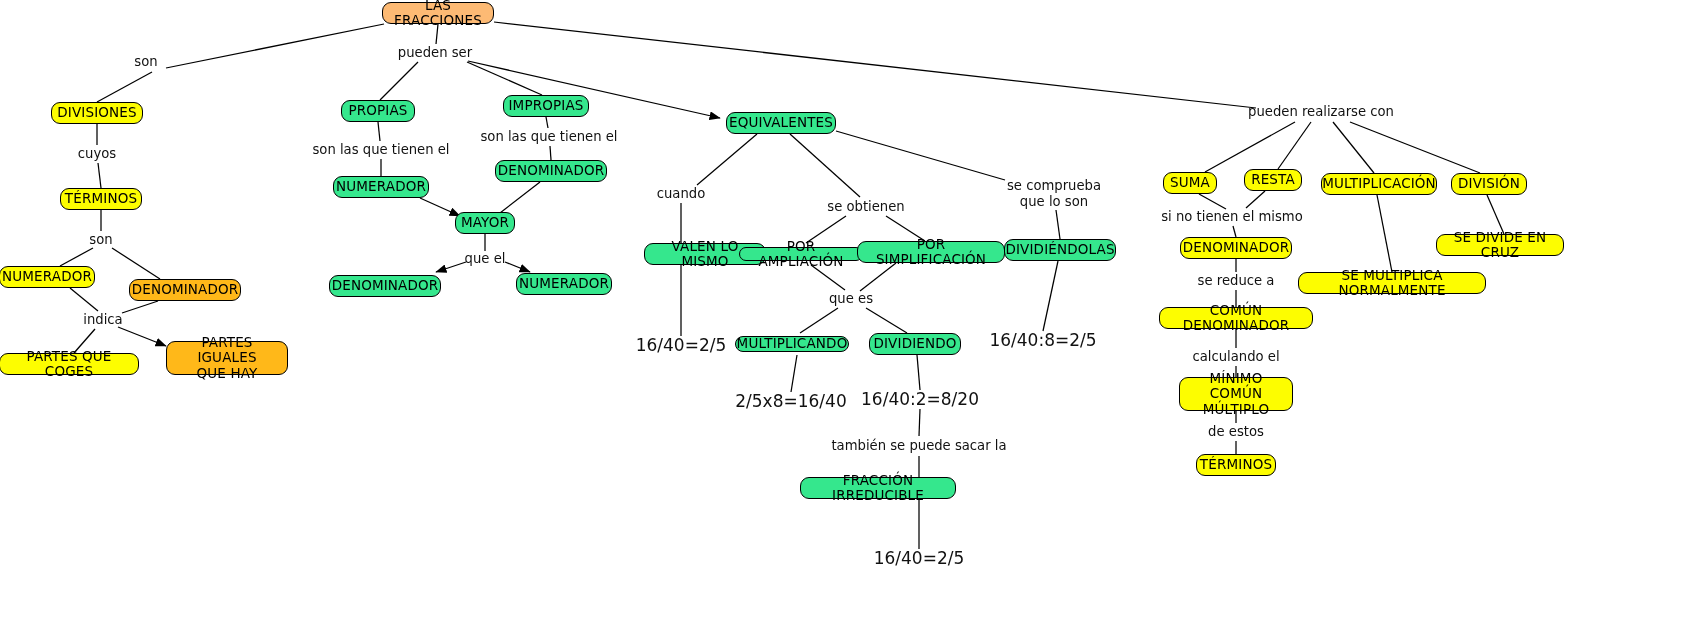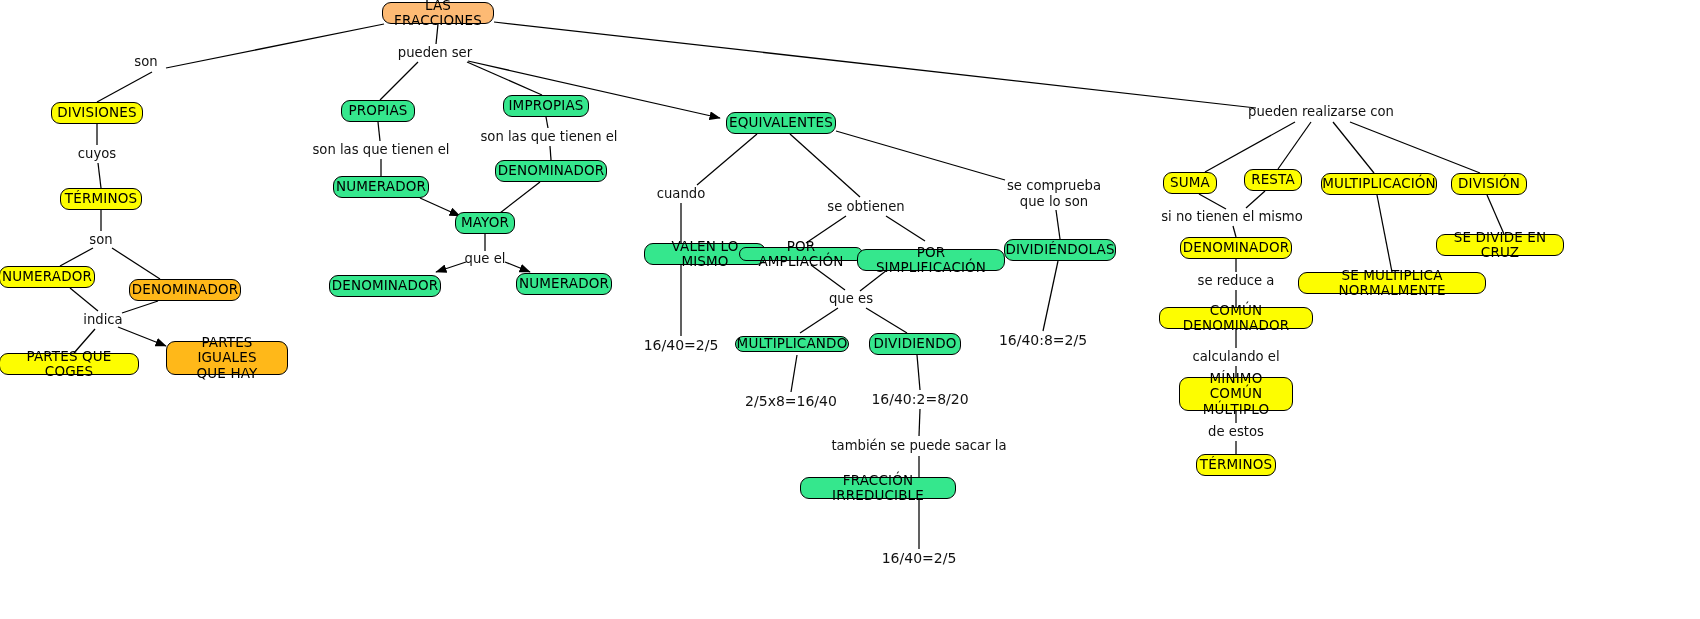--- a/index.html
+++ b/index.html
@@ -41,21 +41,21 @@
     color:#111;
     text-align:center;
     white-space:pre-line;
     line-height:1.18;
     background:transparent;
     z-index:2;
   }
   .val{
     position:absolute;
     transform:translate(-50%,-50%);
-    font-size:14px;
+    font-size:17px;
     color:#111;
     text-align:center;
     white-space:nowrap;
     z-index:2;
   }
 </style>
 </head>
 <body>
 
 <div id="canvas">
@@ -138,21 +138,21 @@
       <div class="node green" style="left: 378px; top: 111px; width: 74px; height: 22px;">PROPIAS</div>
       <div class="node green" style="left: 546px; top: 106px; width: 86px; height: 22px;">IMPROPIAS</div>
       <div class="node green" style="left: 381px; top: 187px; width: 96px; height: 22px;">NUMERADOR</div>
       <div class="node green" style="left: 551px; top: 171px; width: 112px; height: 22px;">DENOMINADOR</div>
       <div class="node green" style="left: 485px; top: 223px; width: 60px; height: 22px;">MAYOR</div>
       <div class="node green" style="left: 385px; top: 286px; width: 112px; height: 22px;">DENOMINADOR</div>
       <div class="node green" style="left: 564px; top: 284px; width: 96px; height: 22px;">NUMERADOR</div>
       <div class="node green" style="left: 781px; top: 123px; width: 110px; height: 22px;">EQUIVALENTES</div>
       <div class="node green" style="left: 681px; top: 254px; width: 122px; height: 22px; margin-left: 24px;">VALEN LO MISMO</div>
       <div class="node green" style="left: 801px; top: 254px; width: 124px; height: 14px;">POR AMPLIACIÓN</div>
-      <div class="node green" style="left: 931px; top: 252px; width: 148px; height: 22px; margin-top: 8px;">POR SIMPLIFICACIÓN</div>
+      <div class="node green" style="left: 931px; top: 252px; width: 148px; height: 22px;">POR SIMPLIFICACIÓN</div>
       <div class="node green" style="left: 1060px; top: 250px; width: 112px; height: 22px;">DIVIDIÉNDOLAS</div>
       <div class="node green" style="left: 792px; top: 344px; width: 114px; height: 16px;">MULTIPLICANDO</div>
       <div class="node green" style="left: 915px; top: 344px; width: 92px; height: 22px;">DIVIDIENDO</div>
       <div class="node green" style="left: 878px; top: 488px; width: 156px; height: 22px;">FRACCIÓN IRREDUCIBLE</div>
       <div class="node yellow" style="left: 1190px; top: 183px; width: 54px; height: 22px;">SUMA</div>
       <div class="node yellow" style="left: 1273px; top: 180px; width: 58px; height: 22px;">RESTA</div>
       <div class="node yellow" style="left: 1379px; top: 184px; width: 116px; height: 22px;">MULTIPLICACIÓN</div>
       <div class="node yellow" style="left: 1489px; top: 184px; width: 76px; height: 22px;">DIVISIÓN</div>
       <div class="node yellow" style="left: 1236px; top: 248px; width: 112px; height: 22px;">DENOMINADOR</div>
       <div class="node yellow" style="left: 1392px; top: 283px; width: 188px; height: 22px;">SE MULTIPLICA NORMALMENTE</div>

